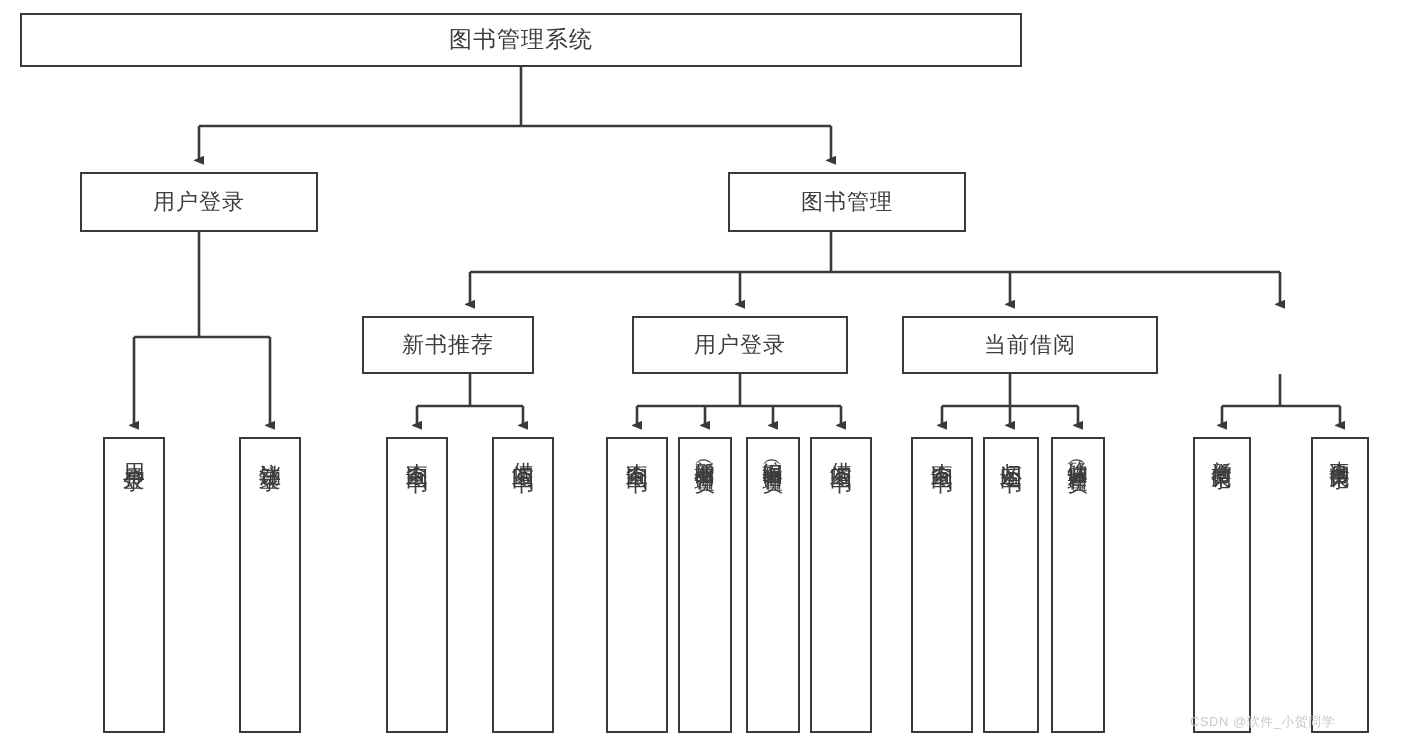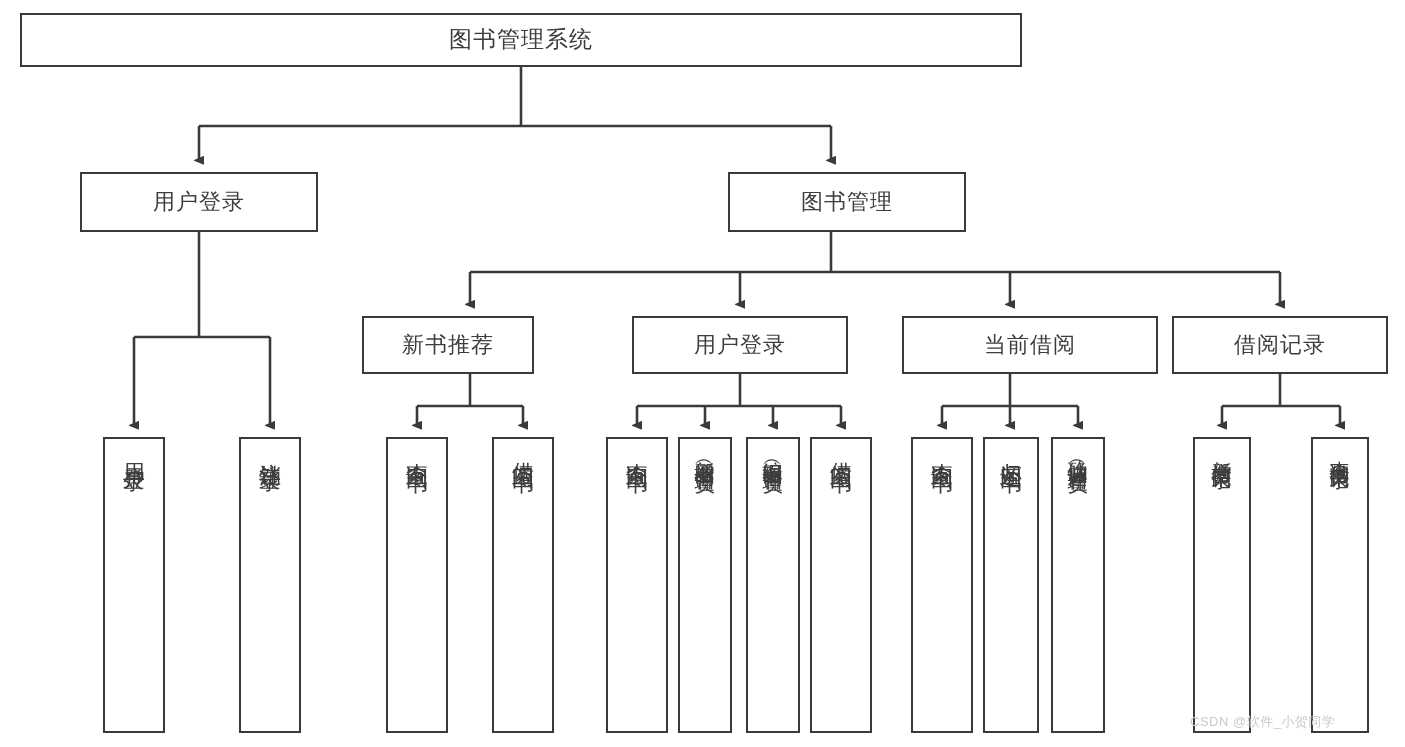--- a/index.html
+++ b/index.html
@@ -126,23 +126,20 @@
 
   <div class="node h" style="left:362px;top:316px;width:172px;height:58px;">
     <span class="lbl">新书推荐</span>
   </div>
   <div class="node h" style="left:632px;top:316px;width:216px;height:58px;">
     <span class="lbl">用户登录</span>
   </div>
   <div class="node h" style="left:902px;top:316px;width:256px;height:58px;">
     <span class="lbl">当前借阅</span>
   </div>
-  <div class="node h" style="left:1172px;top:316px;width:216px;height:58px;">
-    <span class="lbl">借阅记录</span>
-  </div>
 
   <div class="node v" style="left:103px;top:437px;width:62px;height:296px;">
     <span class="lbl">用户登录</span>
   </div>
   <div class="node v" style="left:239px;top:437px;width:62px;height:296px;">
     <span class="lbl">注销登录</span>
   </div>
 
   <div class="node v" style="left:386px;top:437px;width:62px;height:296px;">
     <span class="lbl">查询图书</span>

